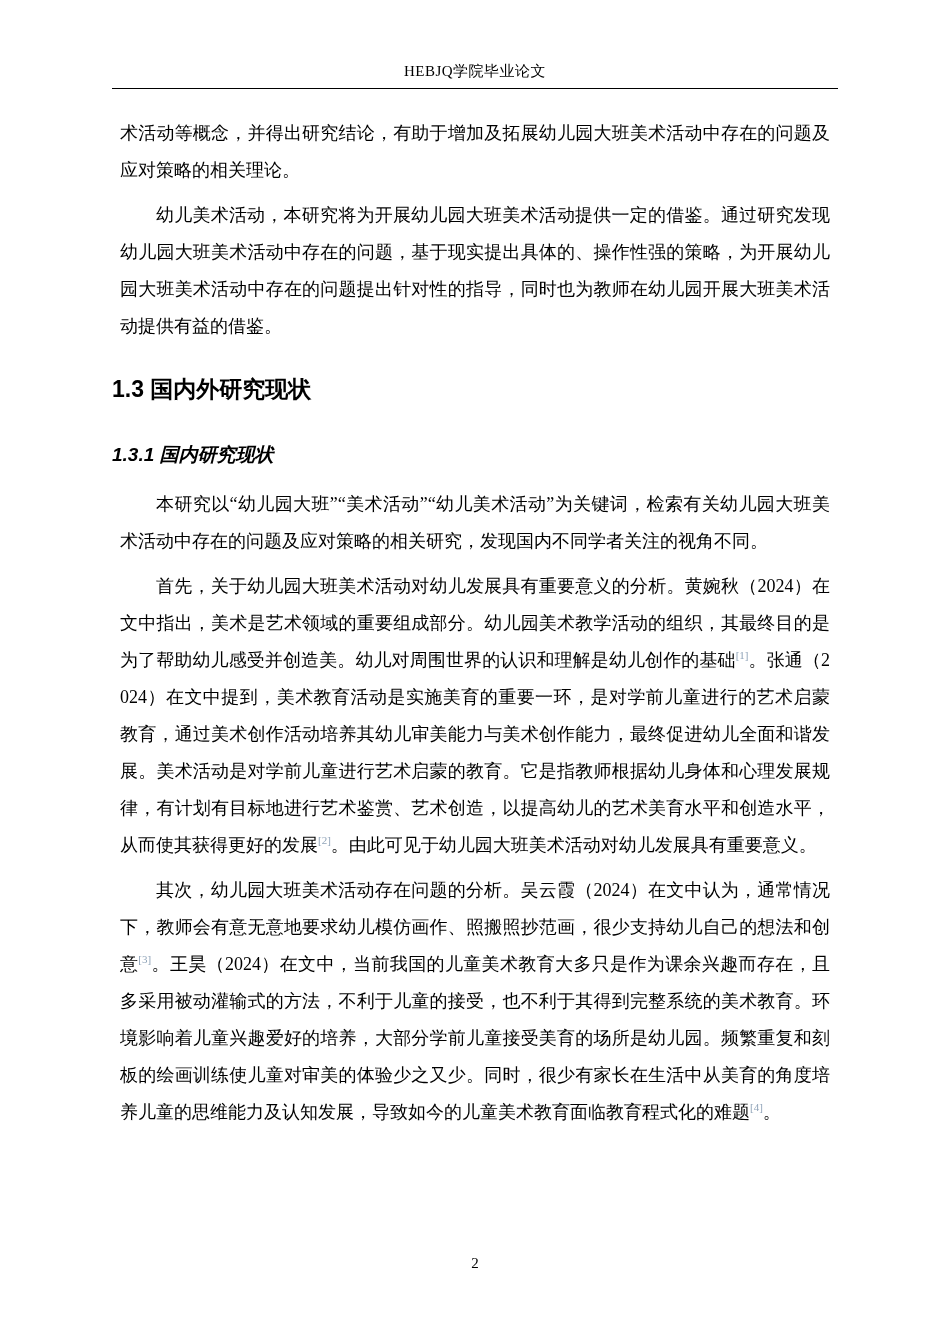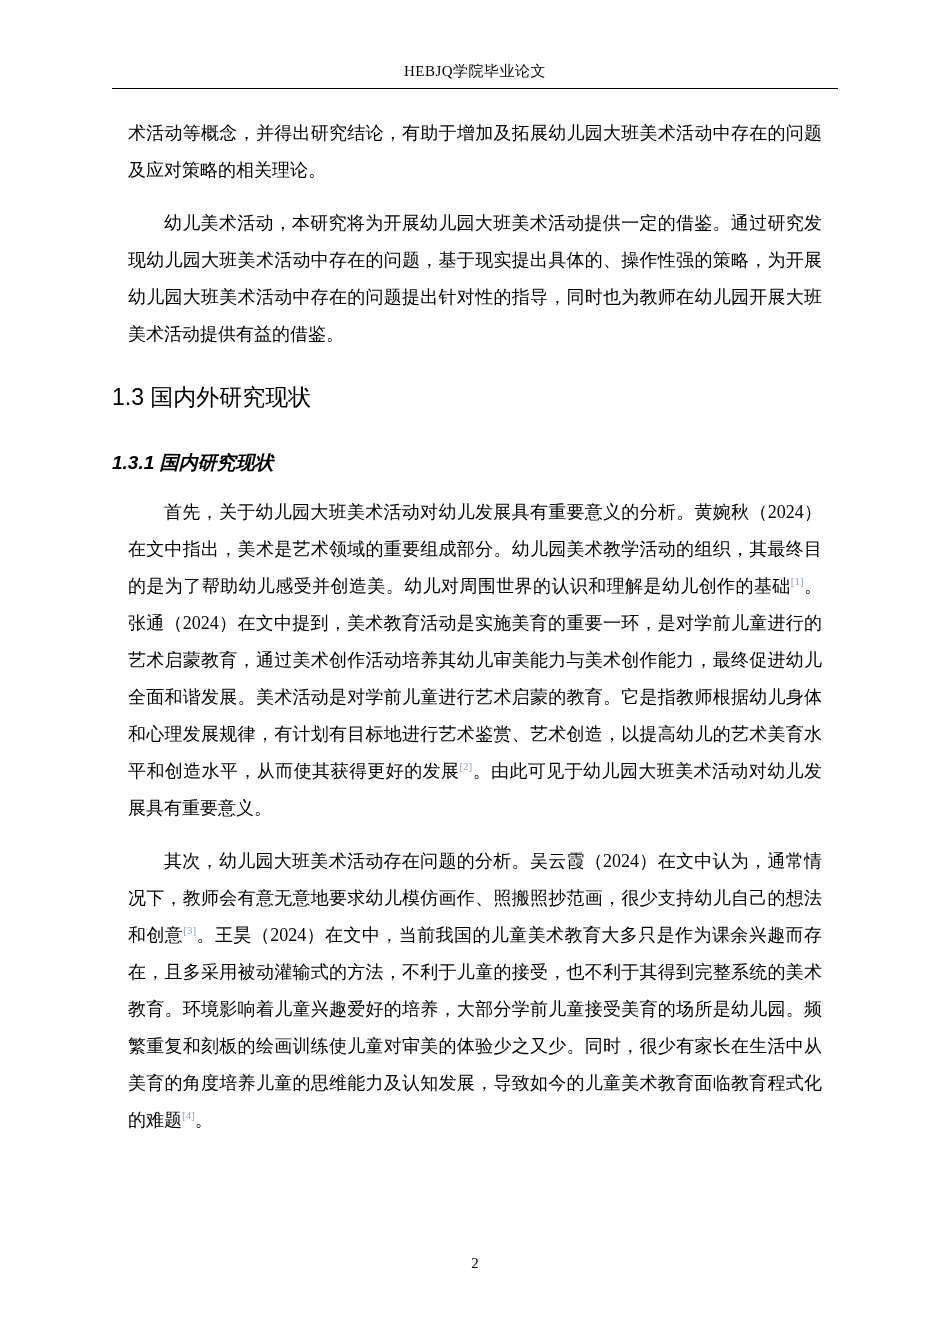--- a/index.html
+++ b/index.html
@@ -22,33 +22,33 @@
   .header {
     text-align: center;
     font-size: 15px;
     letter-spacing: 0.5px;
     padding-bottom: 7px;
     border-bottom: 1px solid #000000;
     margin-bottom: 26px;
   }
   .body-text {}
   .para {
-    margin: 16px;
+    margin: 8px;
     font-size: 18px;
     line-height: 37px;
     text-align: justify;
     text-indent: 2em;
     word-break: break-all;
   }
   .para.no-indent {
     text-indent: 0;
   }
   .h1 {
     font-family: "Liberation Sans", sans-serif;
-    font-weight: normal;
+    font-weight: bold;
     font-size: 23px;
     margin: 30px 0 38px 0;
     line-height: 1.3;
   }
   .h2 {
     font-family: "Liberation Sans", sans-serif;
     font-weight: bold;
     font-size: 19px;
     margin: 34px 0 18px 0;
     line-height: 1.3;
@@ -80,20 +80,21 @@
   <div class="body-text">
 
     <p class="para no-indent">术活动等概念，并得出研究结论，有助于增加及拓展幼儿园大班美术活动中存在的问题及应对策略的相关理论。</p>
 
     <p class="para">幼儿美术活动，本研究将为开展幼儿园大班美术活动提供一定的借鉴。通过研究发现幼儿园大班美术活动中存在的问题，基于现实提出具体的、操作性强的策略，为开展幼儿园大班美术活动中存在的问题提出针对性的指导，同时也为教师在幼儿园开展大班美术活动提供有益的借鉴。</p>
 
     <h1 class="h1">1.3 国内外研究现状</h1>
 
     <h2 class="h2">1.3.1 国内研究现状</h2>
 
+    <p class="para">本研究以“幼儿园大班”“美术活动”“幼儿美术活动”为关键词，检索有关幼儿园大班美术活动中存在的问题及应对策略的相关研究，发现国内不同学者关注的视角不同。</p>
 
     <p class="para"><span>首先，关于幼儿园大班美术活动对幼儿发展具有重要意义的分析。黄婉秋（2024）在文中指出，美术是艺术领域的重要组成部分。幼儿园美术教学活动的组织，其最终目的是为了帮助幼儿感受并创造美。幼儿对周围世界的认识和理解是幼儿创作的基础</span><sup class="ref" style="color: rgb(143, 163, 184);">[1]</sup><span>。张通（2024）在文中提到，美术教育活动是实施美育的重要一环，是对学前儿童进行的艺术启蒙教育，通过美术创作活动培养其幼儿审美能力与美术创作能力，最终促进幼儿全面和谐发展。美术活动是对学前儿童进行艺术启蒙的教育。它是指教师根据幼儿身体和心理发展规律，有计划有目标地进行艺术鉴赏、艺术创造，以提高幼儿的艺术美育水平和创造水平，从而使其获得更好的发展</span><sup class="ref" style="color: rgb(143, 163, 184);">[2]</sup><span>。由此可见于幼儿园大班美术活动对幼儿发展具有重要意义。</span></p>
 
     <p class="para"><span>其次，幼儿园大班美术活动存在问题的分析。吴云霞（2024）在文中认为，通常情况下，教师会有意无意地要求幼儿模仿画作、照搬照抄范画，很少支持幼儿自己的想法和创意</span><sup class="ref" style="color: rgb(143, 163, 184);">[3]</sup><span>。王昊（2024）在文中，当前我国的儿童美术教育大多只是作为课余兴趣而存在，且多采用被动灌输式的方法，不利于儿童的接受，也不利于其得到完整系统的美术教育。环境影响着儿童兴趣爱好的培养，大部分学前儿童接受美育的场所是幼儿园。频繁重复和刻板的绘画训练使儿童对审美的体验少之又少。同时，很少有家长在生活中从美育的角度培养儿童的思维能力及认知发展，导致如今的儿童美术教育面临教育程式化的难题</span><sup class="ref" style="color: rgb(143, 163, 184);">[4]</sup><span>。</span></p>
 
   </div>
 
   <div class="footer">
     <span>2</span>
   </div>

